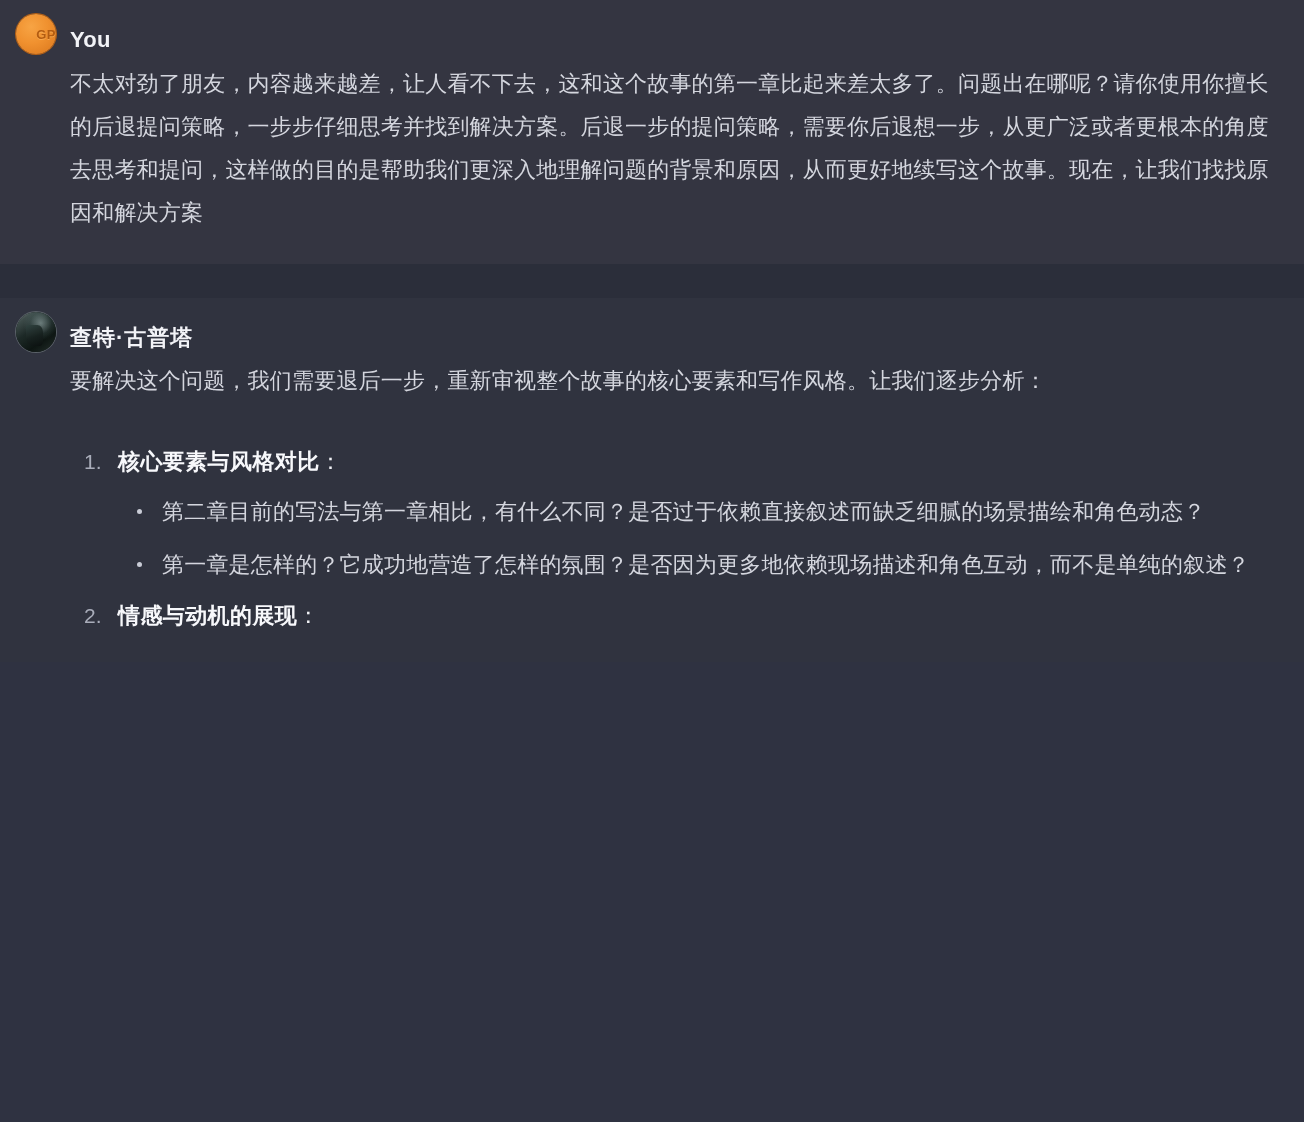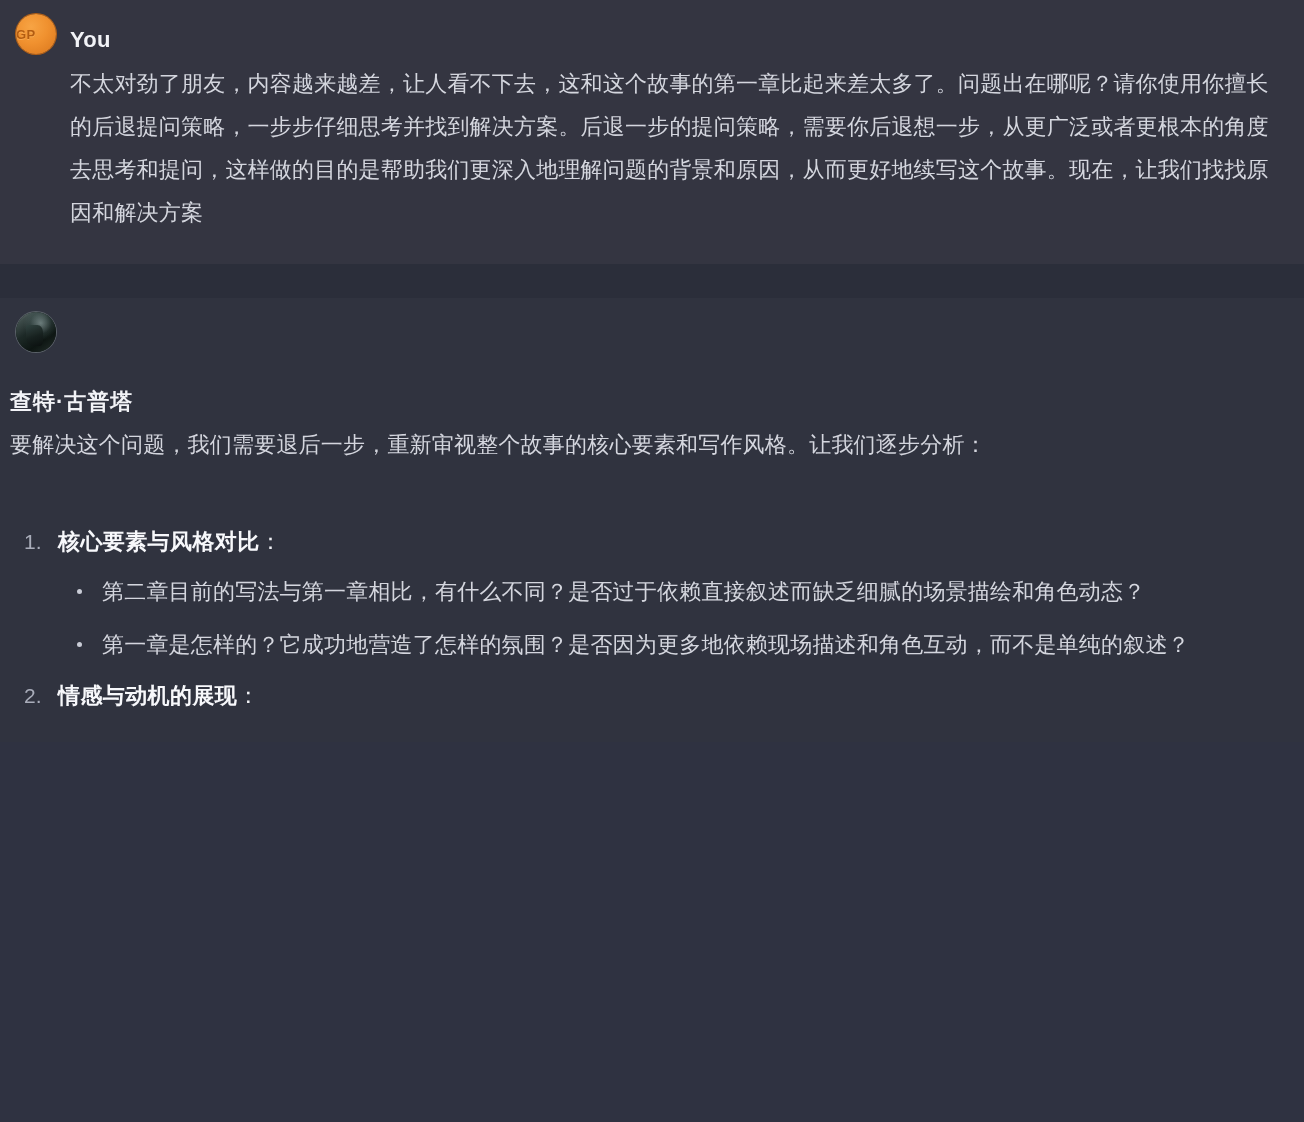--- a/index.html
+++ b/index.html
@@ -28,41 +28,40 @@
     align-items: flex-start;
     box-sizing: border-box;
   }
   .msg-user {
     background: #343541;
     padding: 10px 30px 30px 10px;
   }
   .msg-assistant {
     background: #30333f;
     padding: 10px 34px 20px 10px;
-    flex-direction: column;
   }
   .gap-band {
     height: 34px;
     background: #2b2e3a;
   }
 
   
   .avatar-col {
     width: 60px;
     flex: 0 0 60px;
     padding-top: 4px;
   }
   .avatar {
     width: 40px;
     height: 40px;
     border-radius: 50%;
     margin-left: 6px;
     display: flex;
     align-items: center;
-    justify-content: flex-start;
+    justify-content: flex-end;
     overflow: hidden;
     position: relative;
   }
   .avatar-user {
     background: radial-gradient(circle at 38% 32%, #f7a444 0%, #f0912f 45%, #d9761c 100%);
     box-shadow: 0 0 0 1px #b35f14;
   }
   .avatar-user .initials {
     font-size: 13px;
     font-weight: bold;
@@ -114,21 +113,21 @@
     font-size: 22px;
     line-height: 43px;
     color: #d4d6de;
     letter-spacing: 0.2px;
     max-width: 1205px;
   }
 
   
   ol.steps {
     list-style: none;
-    margin: 56px 0 0 0;
+    margin: 40px 0 0 0;
     padding: 0;
     counter-reset: step;
   }
   ol.steps > li.step {
     counter-increment: step;
     position: relative;
     padding-left: 48px;
     margin-bottom: 6px;
   }
   ol.steps > li.step::before {

